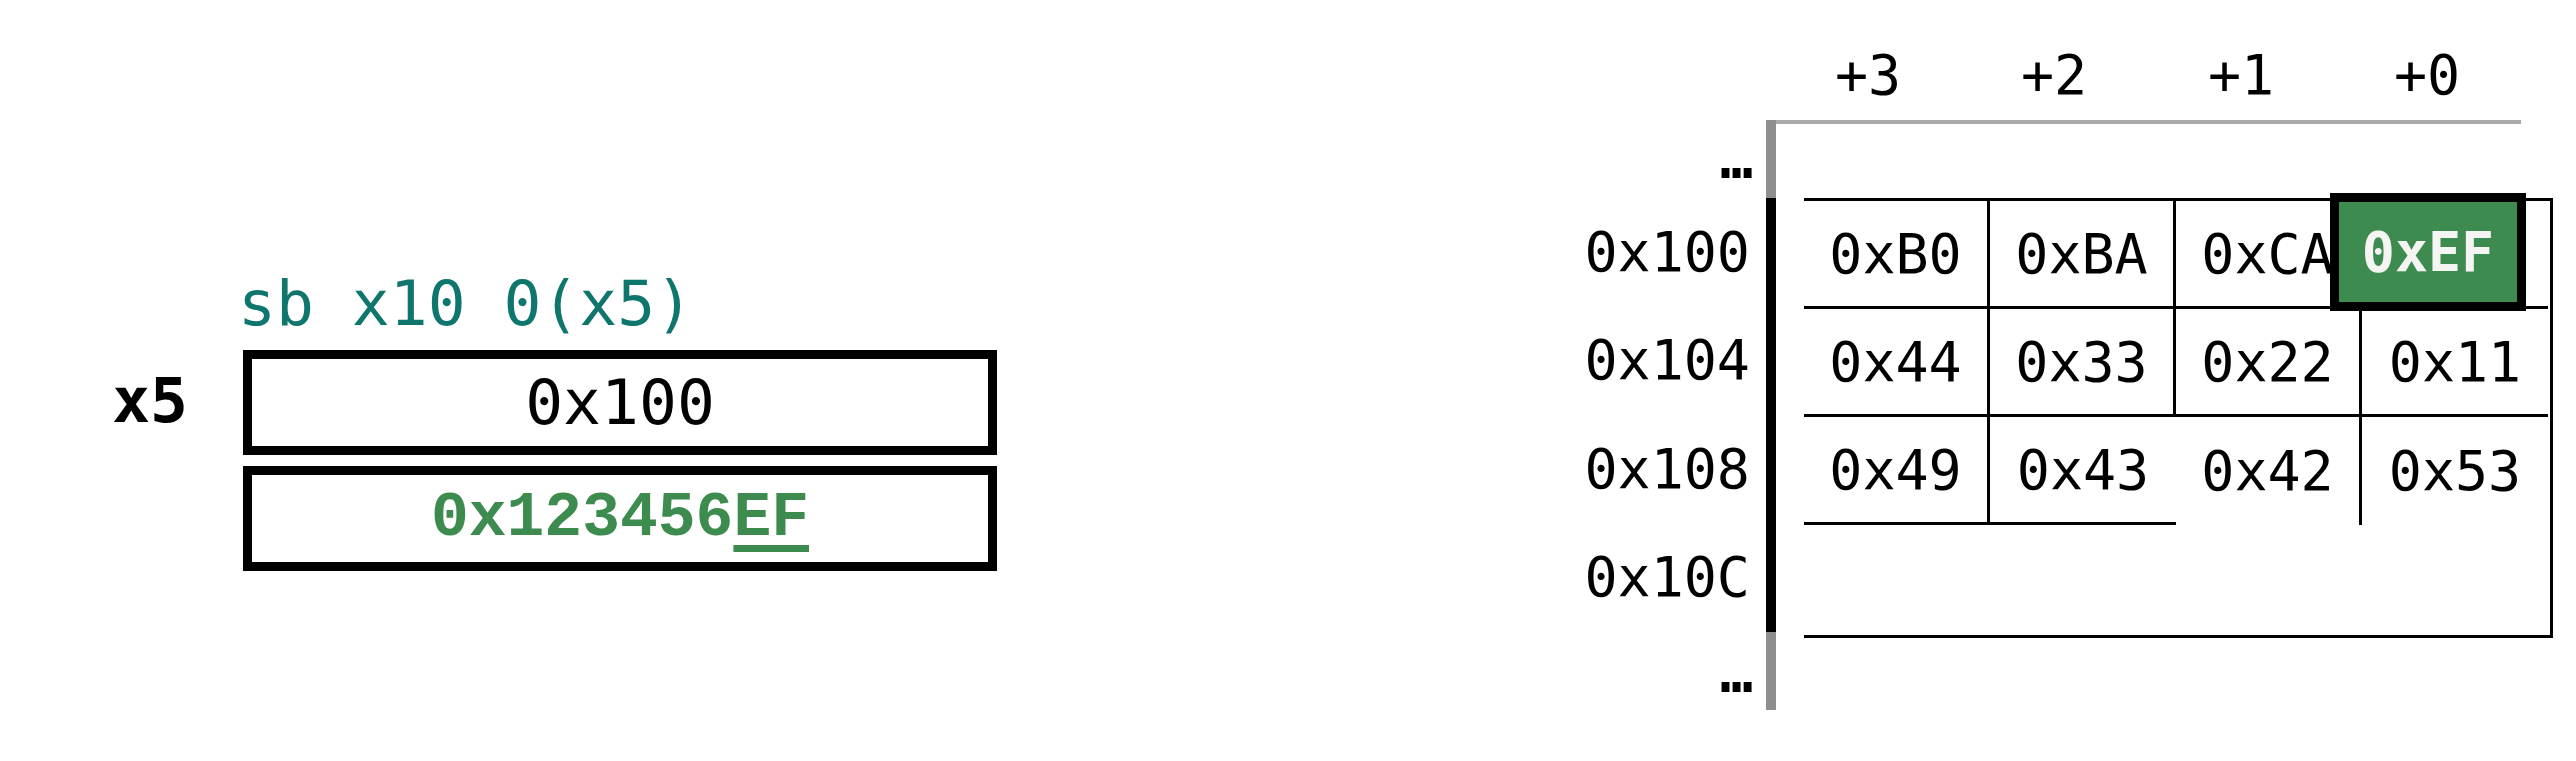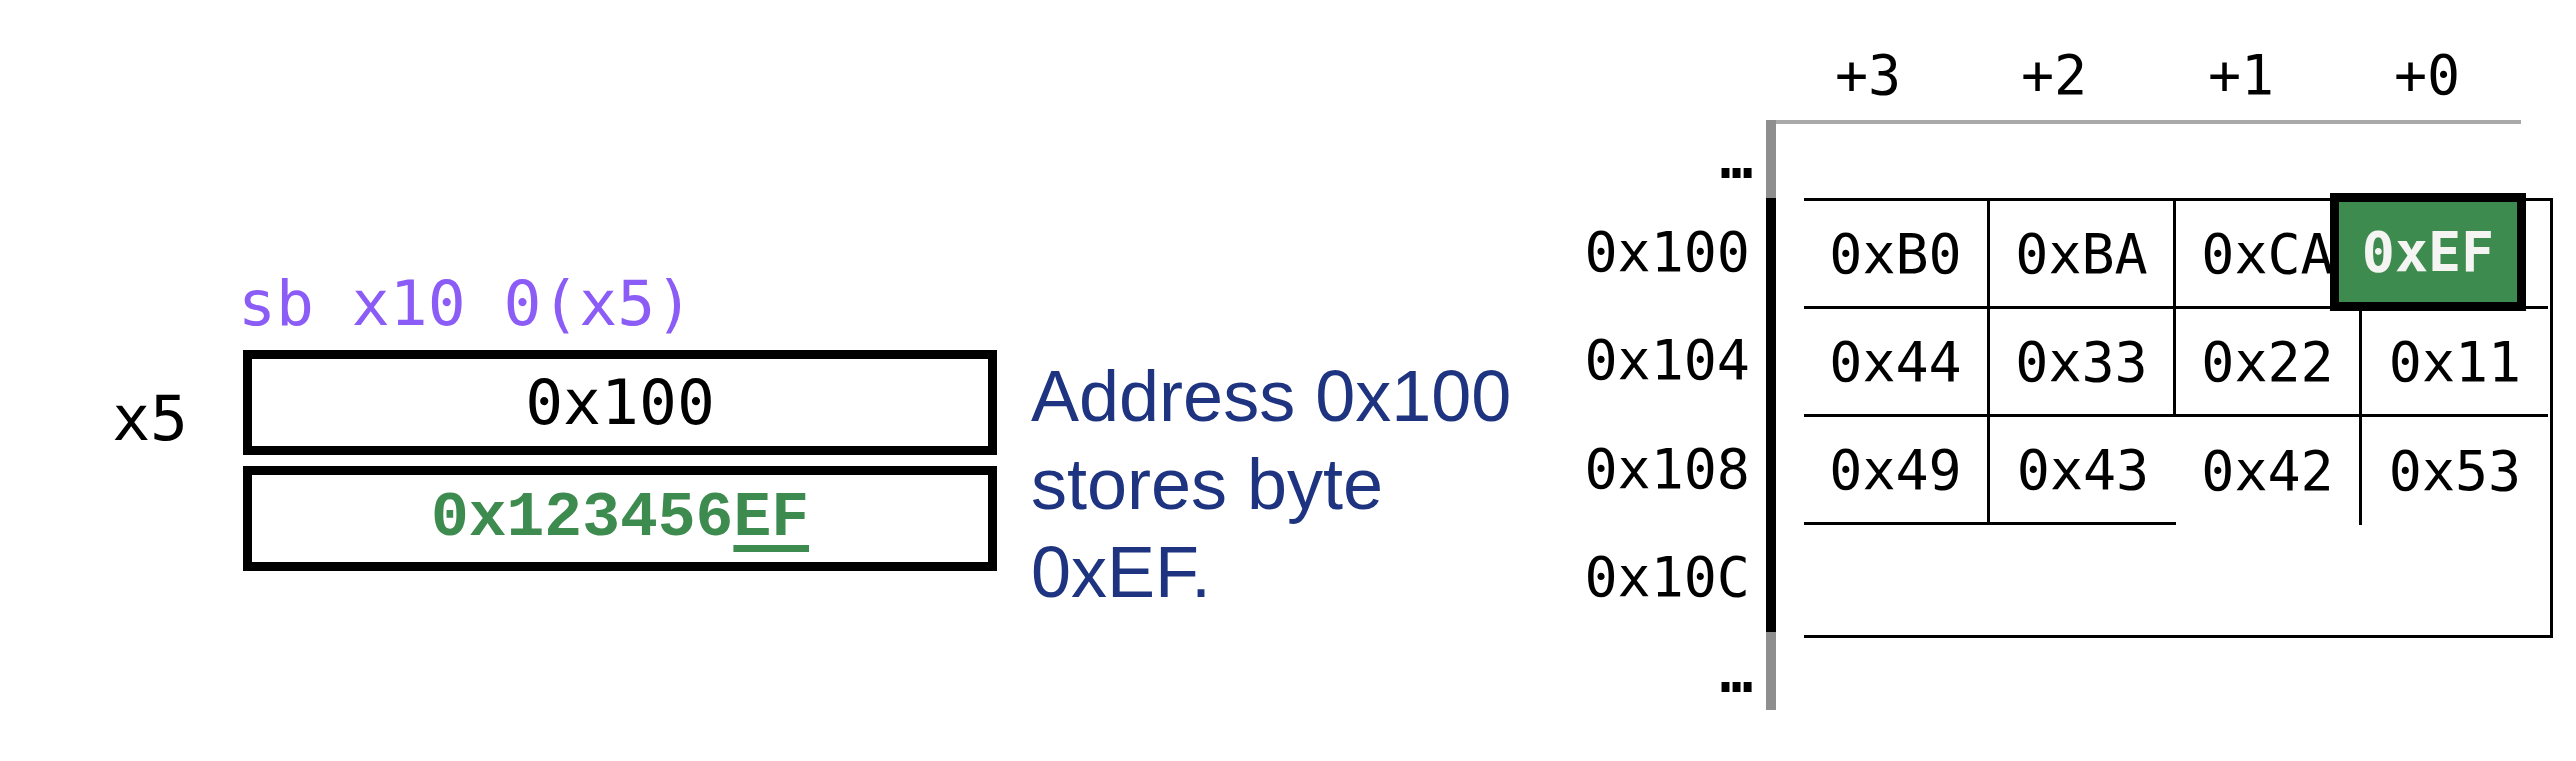--- a/index.html
+++ b/index.html
@@ -10,29 +10,29 @@
     background: #ffffff;
     font-family: "DejaVu Sans Mono", monospace;
     overflow: hidden;
   }
   .abs { position: absolute; }
 
   
   .instruction {
     left: 238px; top: 270px;
     font-size: 63px; line-height: 68px;
-    color: #8b5cf6;
+    color: #0f766e;
     white-space: pre;
   }
   .reg-label {
     left: 38px; width: 150px; height: 105px;
     display: flex; align-items: center; justify-content: flex-end;
     font-size: 63px; color: #000;
   }
-  .reg-label.r1 { top: 366px; }
+  .reg-label.r1 { top: 348px; font-weight: bold; }
   .reg-label.r2 { top: 466px; }
   .reg-box {
     left: 243px; width: 754px; height: 105px;
     box-sizing: border-box;
     border: 9.5px solid #000; background: #fff;
     display: flex; align-items: center; justify-content: center;
   }
   .reg-box.r1 { top: 350px; }
   .reg-box.r2 { top: 466px; font-family: Liberation Mono, monospace; }
   .reg-value { font-size: 63px; color: #000; }
@@ -118,25 +118,20 @@
 
   <div class="abs reg-label r1">x5</div>
   <div class="abs reg-box r1">
     <span class="reg-value">0x100</span>
   </div>
 
   <div class="abs reg-box r2">
     <span class="reg-value green"><span>0x123456</span><span class="stored-byte">EF</span></span>
   </div>
 
-  <div class="abs caption">
-    <div>Address 0x100</div>
-    <div>stores byte</div>
-    <div>0xEF.</div>
-  </div>
 
   <div class="abs offset-header" style="left:1775px">+3</div>
   <div class="abs offset-header" style="left:1961px">+2</div>
   <div class="abs offset-header" style="left:2148px">+1</div>
   <div class="abs offset-header" style="left:2334px">+0</div>
 
   <div class="abs top-line"></div>
   <div class="abs bar-top"></div>
   <div class="abs bar-main"></div>
   <div class="abs bar-bottom"></div>

